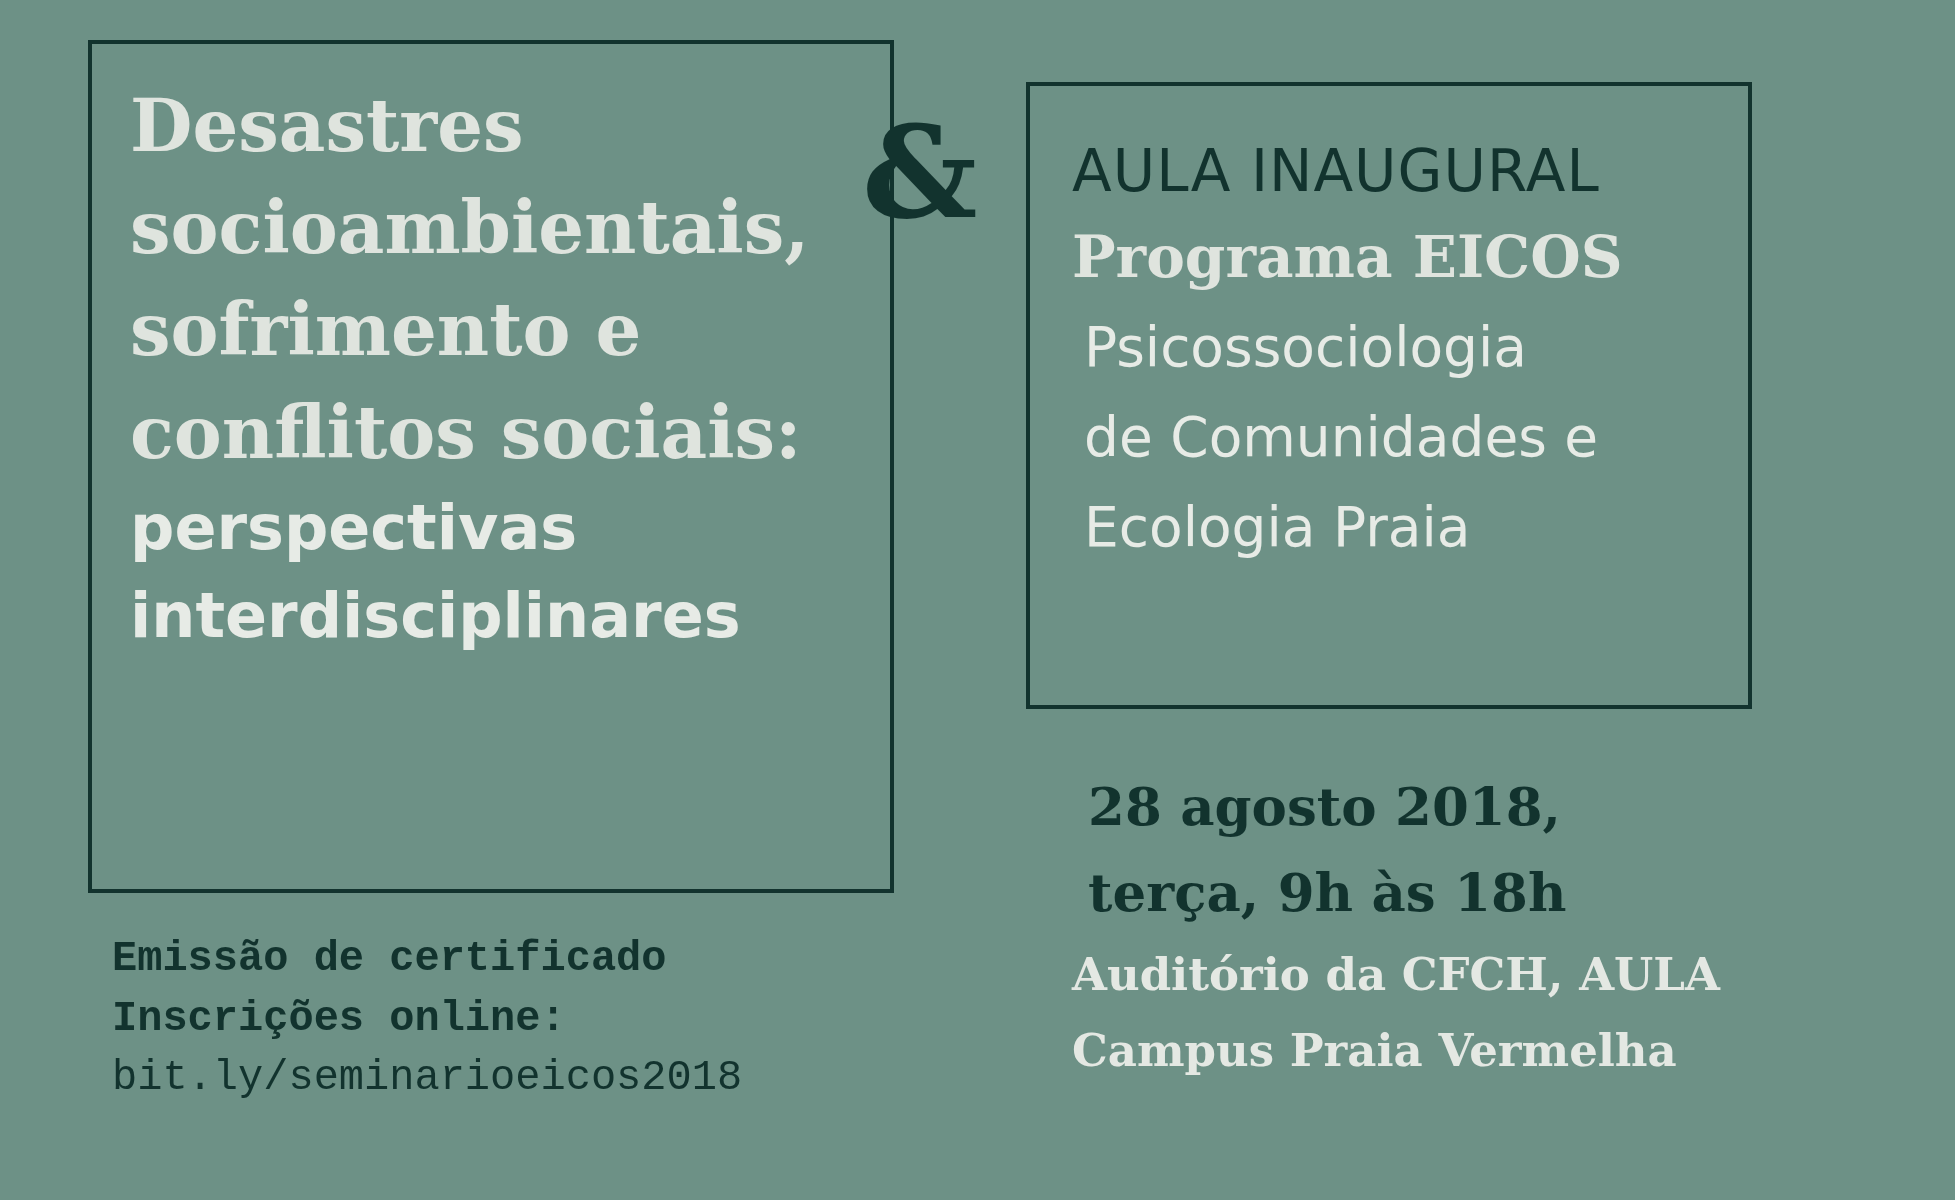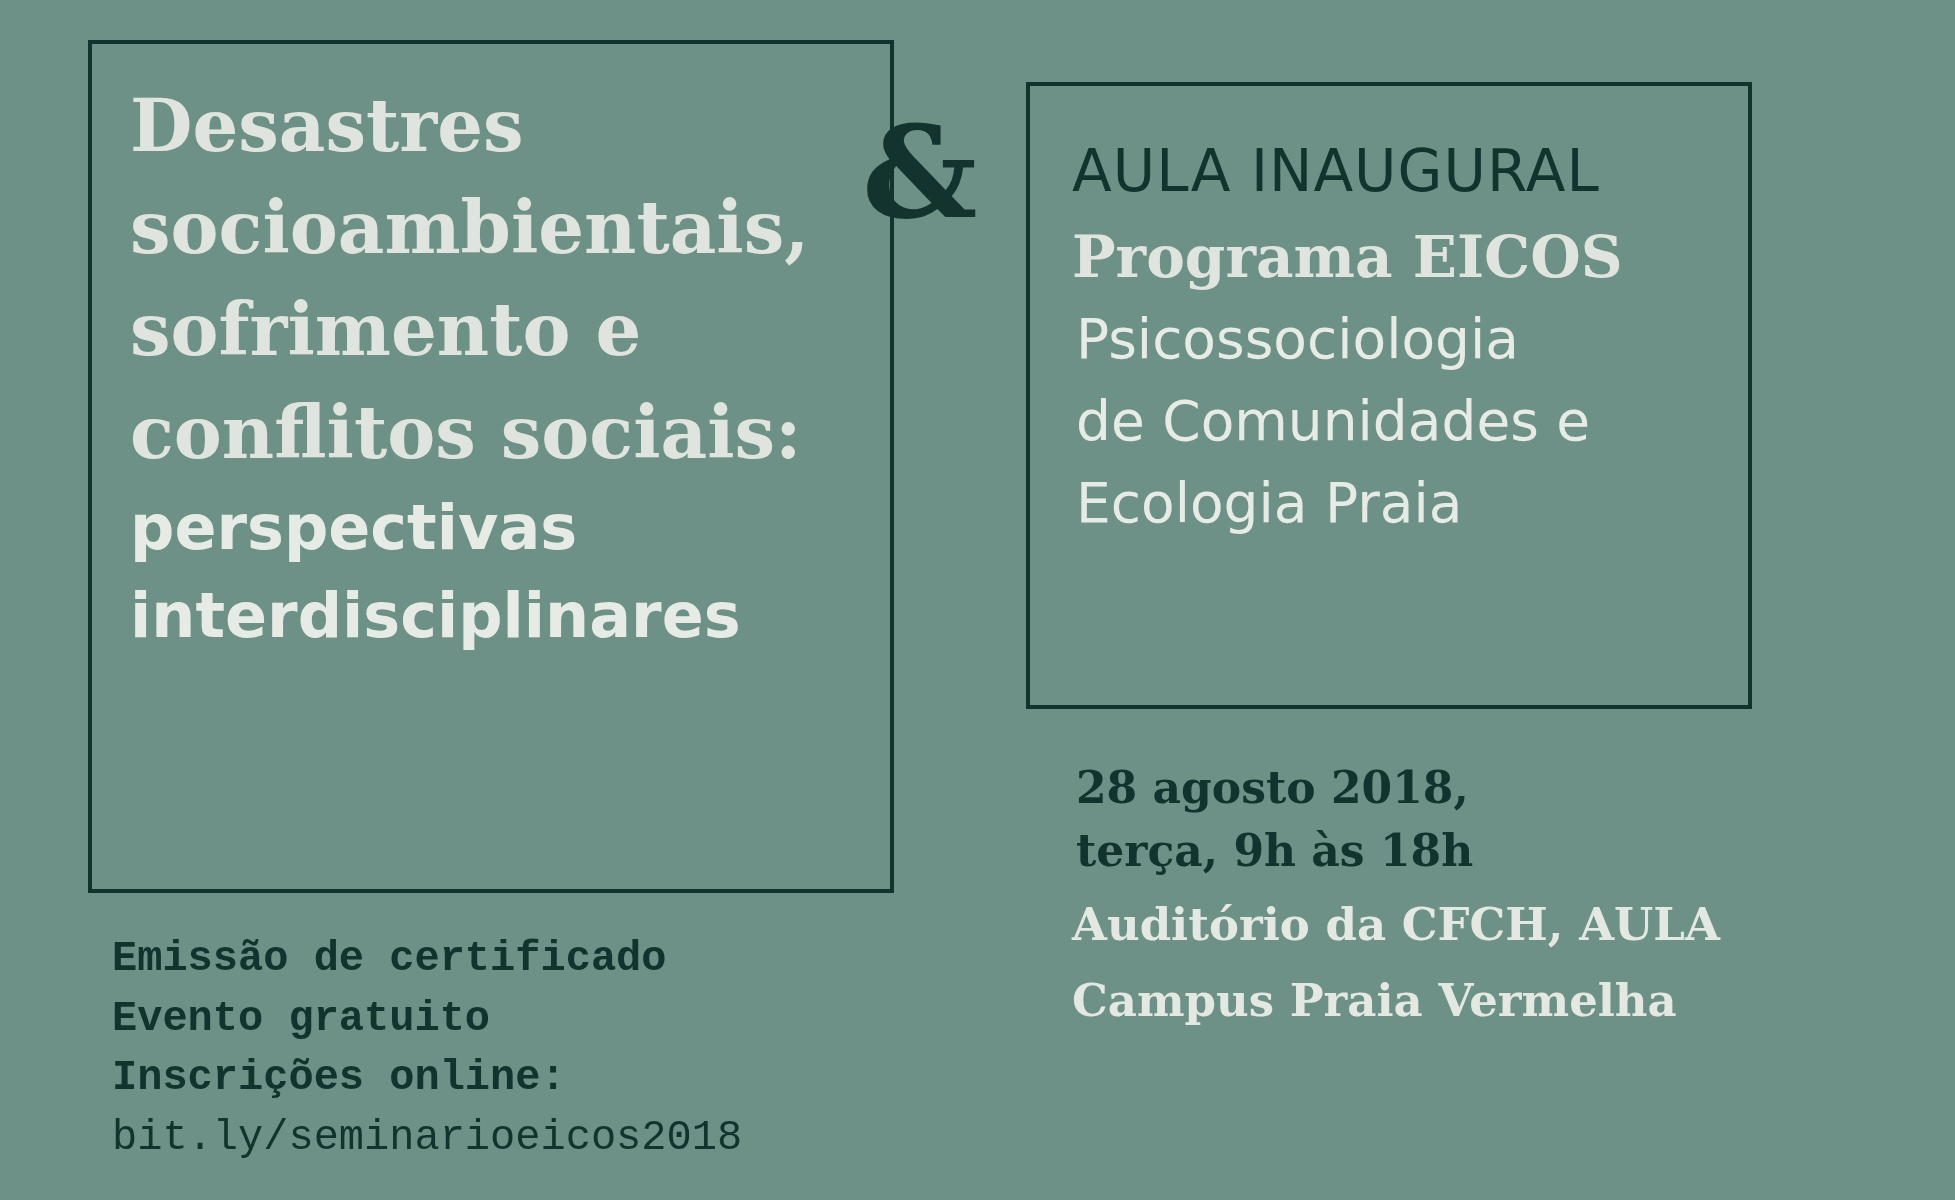--- a/index.html
+++ b/index.html
@@ -129,37 +129,37 @@
     line-height: 1.35;
     margin: 0;
     white-space: nowrap;
   }
   .r-light {
     font-family: "DejaVu Sans", sans-serif;
     font-weight: normal;
     font-size: 55px;
     color: #e7ebe6;
     line-height: 1.42;
-    margin: 4px;
+    margin: 12px;
     white-space: nowrap;
   }
 
   .right-details {
     position: absolute;
     left: 1072px;
     top: 755px;
     width: 760px;
   }
   .date {
     font-family: "DejaVu Serif", serif;
     font-weight: bold;
-    font-size: 44px;
+    font-size: 53px;
     color: #12332e;
     line-height: 1.33;
-    margin: 4px;
+    margin: 16px;
     white-space: nowrap;
   }
   .venue {
     font-family: "DejaVu Serif", serif;
     font-weight: bold;
     font-size: 45px;
     color: #e4e8e3;
     line-height: 1.38;
     margin: 14px 0 0 0;
     white-space: nowrap;
@@ -176,21 +176,20 @@
     <div class="title-bold">Desastres</div>
     <div class="title-bold">socioambientais,</div>
     <div class="title-bold">sofrimento e</div>
     <div class="title-bold">conflitos sociais:</div>
     <div class="title-light">perspectivas</div>
     <div class="title-light">interdisciplinares</div>
   </div>
 
   <div class="left-footer">
     <div class="strong">Emissão de certificado</div>
-    <div class="strong">Evento gratuito</div>
     <div class="strong">Inscrições online:</div>
     <div class="link">bit.ly/seminarioeicos2018</div>
   </div>
 
   <div class="amp">&amp;</div>
 
   <div class="right-box"></div>
 
   <div class="right-content">
     <div class="r-kicker">AULA INAUGURAL</div>

